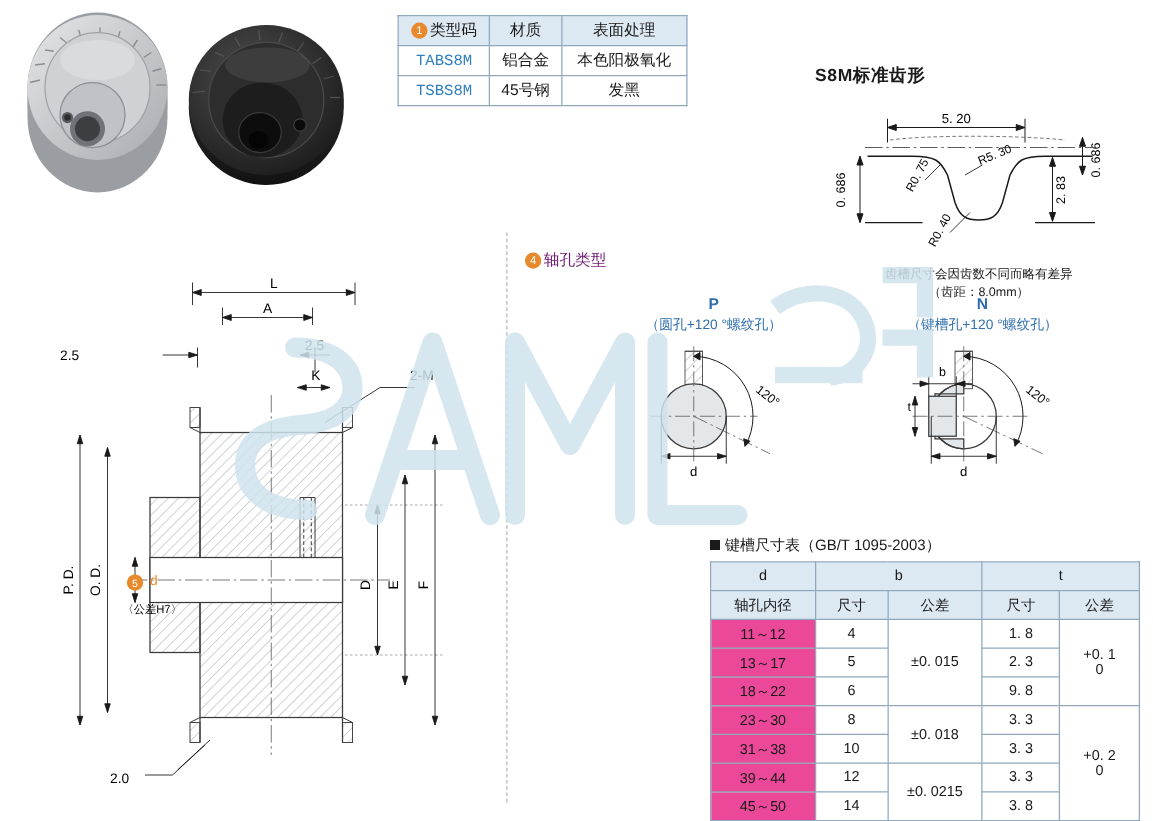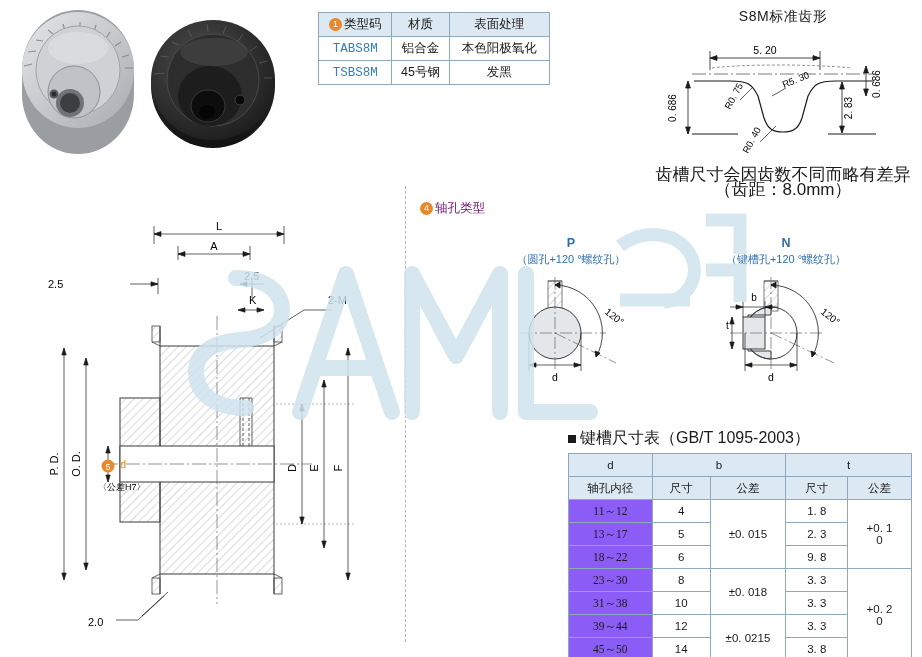--- a/index.html
+++ b/index.html
@@ -51,22 +51,22 @@
     background: #e8892b;
     color: #fff;
     font-size: 9px;
     text-align: center;
     margin-right: 2px;
     vertical-align: 1px;
   }
 
   
   .tooth-block { position: absolute; left: 652px; top: 8px; width: 262px; height: 188px; }
-  .tooth-title { text-align: center; font-size: 14px; font-weight: normal; letter-spacing: .5px; }
-  .tooth-note { text-align: center; font-size: 17px; line-height: 15px; margin-top: 2px; }
+  .tooth-title { text-align: left; font-size: 14px; font-weight: bold; letter-spacing: .5px; margin-top: 44px; }
+  .tooth-note { text-align: center; font-size: 10px; line-height: 15px; margin-top: 2px; }
 
   
   .v-div {
     position: absolute; left: 405px; top: 186px;
     width: 0; height: 456px;
     border-left: 1px dashed #b8b8b8;
   }
 
   
   .main-drawing { position: absolute; left: 12px; top: 198px; width: 390px; height: 450px; }
@@ -74,33 +74,33 @@
   
   .bore-block { position: absolute; left: 420px; top: 200px; width: 490px; height: 210px; }
   .bore-head { font-size: 12.5px; color: #e8892b; }
   .bore-head .lbl { color: #701a75; }
   .bore-col { position: absolute; top: 36px; text-align: center; }
   .bore-col .t1 { font-size: 12.5px; color: #2f6fae; font-weight: bold; }
   .bore-col .t2 { font-size: 11px; color: #2f6fae; margin-top: 2px; text-align: center; }
 
   
   .key-block { position: absolute; left: 568px; top: 428px; width: 344px; }
-  .key-title { font-size: 16px; margin-bottom: 4px; }
+  .key-title { font-size: 12px; margin-bottom: 4px; }
   .key-title .sq { display:inline-block; width:8px; height:8px; background:#1a1a1a; margin-right:4px; }
   .key-table { border-collapse: collapse; width: 344px; font-size: 11.5px; }
   .key-table td, .key-table th {
     border: 1px solid #8fa8bd;
     text-align: center;
     height: 23px;
     font-weight: normal;
     background: #ffffff;
   }
   .key-table .hdr { background: #dce8f2; }
   .key-table .sub { background: #dce8f2; }
-  .key-table .dcol { background: #8b5cf6; font-family: Liberation Serif, serif; }
+  .key-table .dcol { background: #ec4899; }
 
   svg text { font-family: "Liberation Sans", sans-serif; }
 </style>
 </head>
 <body>
 
 <div class="page">
 
   <div class="photos">
     <svg width="288" height="158" viewBox="0 0 288 158">

